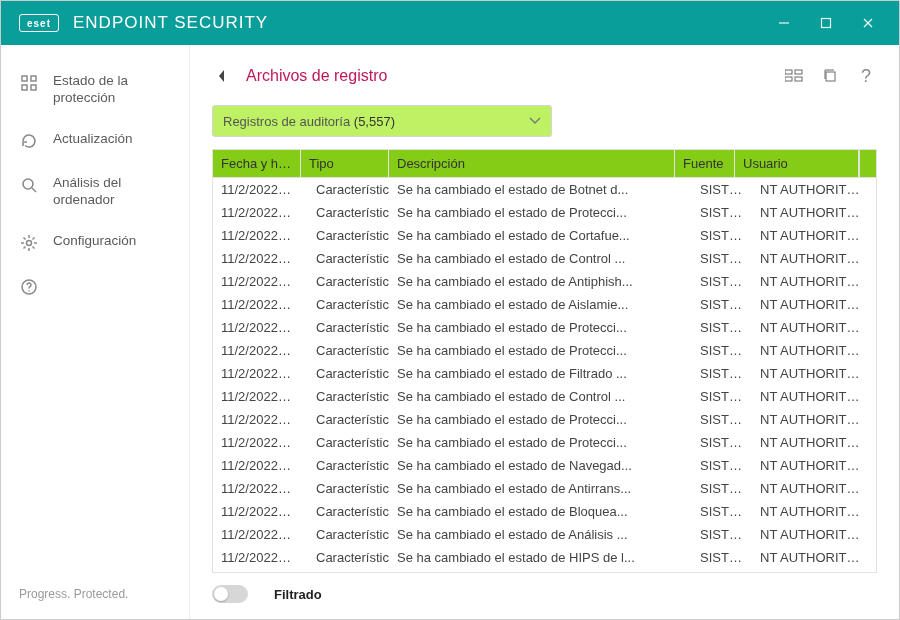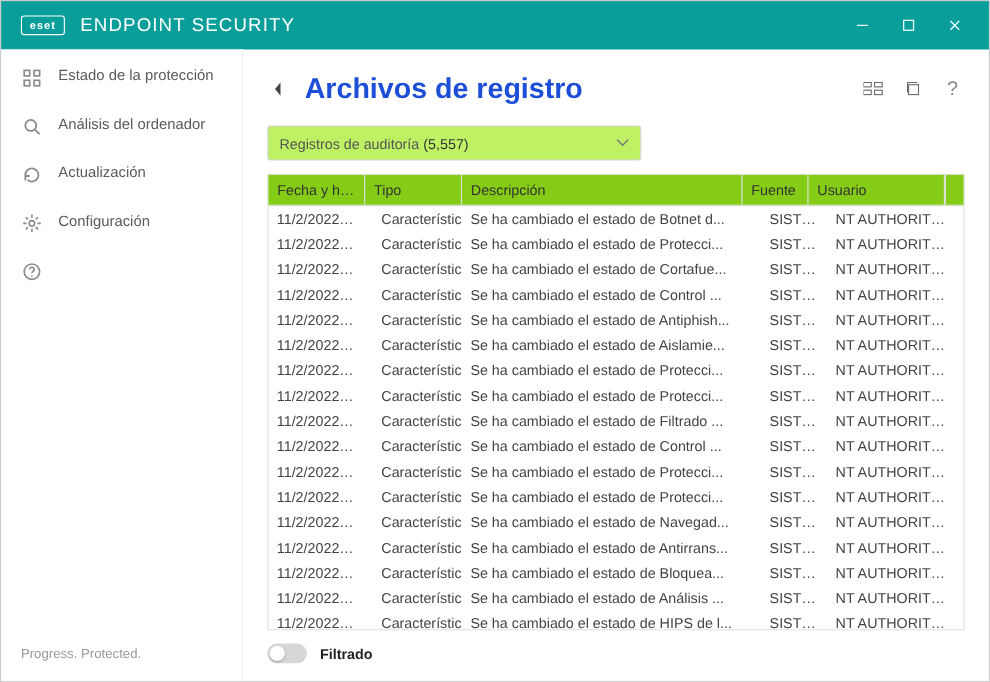--- a/index.html
+++ b/index.html
@@ -5,31 +5,31 @@
   * { box-sizing: border-box; margin: 0; padding: 0; }
   html, body { width: 900px; height: 620px; font-family: "Segoe UI", Arial, sans-serif; font-size: 13px; color: #333; background: #fff; overflow: hidden; }
   .window { display: flex; flex-direction: column; width: 100%; height: 100%; border: 1px solid #ccc; }
   .titlebar { display: flex; align-items: center; height: 44px; background: linear-gradient(#0a9e9b, #0a9e9b); color: #fff; padding: 0 10px 0 18px; }
   .brand-logo { display: flex; align-items: center; gap: 6px; }
   .brand-logo-badge { display: inline-flex; align-items: center; justify-content: center; width: 40px; height: 18px; border: 1.5px solid #fff; border-radius: 3px; font-size: 10px; font-weight: 700; letter-spacing: 1px; }
   .brand-title { font-size: 17px; font-weight: 300; letter-spacing: 1px; margin-left: 8px; }
   .titlebar-spacer { flex: 1; }
   .win-btn { width: 42px; height: 44px; display: flex; align-items: center; justify-content: center; color: #e6faf9; cursor: pointer; }
   .body { flex: 1; display: flex; min-height: 0; }
-  .sidebar { width: 220px; background: #fff; border-right: 1px solid #eee; display: flex; flex-direction: column; padding-top: 4px; }
+  .sidebar { width: 189px; background: #fff; border-right: 1px solid #eee; display: flex; flex-direction: column; padding-top: 16px; }
   .side-item { display: flex; align-items: flex-start; gap: 14px; padding: 12px 18px; color: #5a5a5a; cursor: pointer; }
   .side-item.active { color: #222; font-weight: 700; }
   .side-icon { width: 20px; height: 20px; flex: 0 0 20px; display:flex; align-items:center; justify-content:center; color:#8a8a8a; }
   .side-item.active .side-icon { color:#333; }
   .side-label { line-height: 1.25; font-size: 13.5px; }
   .sidebar-footer { margin-top: auto; padding: 18px; color: #9a9a9a; font-size: 12px; }
   .main { flex: 1; display: flex; flex-direction: column; min-width: 0; }
   .content-header { display: flex; align-items: center; padding: 20px 22px 10px 22px; gap: 14px; }
   .back-btn { width: 20px; height: 20px; display: flex; align-items: center; justify-content: center; color: #444; cursor: pointer; }
-  .page-title { font-size: 26px; font-weight: 700; color: #1d4ed8; }
+  .page-title { font-size: 16px; font-weight: 400; color: #be185d; }
   .header-spacer { flex: 1; }
   .header-actions { display: flex; gap: 14px; color: #6a6a6a; }
   .hdr-act { width: 22px; height: 22px; display:flex; align-items:center; justify-content:center; cursor:pointer; }
   .dropdown { margin: 8px 22px 12px 22px; height: 32px; border: 1px solid #d5d5d5; border-radius: 3px; display: flex; align-items: center; padding: 0 10px; color: #555; width: 340px; cursor: pointer; background:#bef264; }
   .dropdown .dd-label { flex: 1; font-size: 13px; }
   .dropdown .dd-count { color:#333; }
   .table-wrap { flex: 1; margin: 0 22px 0 22px; border: 1px solid #e2e2e2; display: flex; flex-direction: column; min-height: 0; }
   .thead { display: flex; border-bottom: 1px solid #e2e2e2; background: #84cc16; font-weight: 400; color: #333; }
   .th, .td { padding: 6px 8px; overflow: hidden; white-space: nowrap; text-overflow: ellipsis; font-size: 13px; }
   .th { border-right: 1px solid #e2e2e2; font-size: 13px; }
@@ -38,21 +38,21 @@
   .col-type { width: 88px; flex: 0 0 88px; }
   .col-desc { flex: 1 1 auto; min-width: 0; }
   .col-src  { width: 60px; flex: 0 0 60px; }
   .col-user { width: 124px; flex: 0 0 124px; }
   .col-pad  { width: 16px; flex: 0 0 16px; border-left:1px solid #e2e2e2; }
   .tbody { flex: 1; overflow-y: auto; }
   .row { display: flex; border-bottom: 0; color: #444; }
   .row .td { padding: 2px 8px; line-height: 19px; }
   .type-cell { display: flex; align-items: center; gap: 4px; }
   .type-bar { display:inline-block; width: 2px; height: 14px; background: #2e6b2e; margin-right: 3px; }
-  .footer-bar { display: flex; align-items: center; gap: 12px; padding: 12px 22px 16px 22px; }
+  .footer-bar { display: flex; align-items: center; gap: 26px; padding: 12px 22px 16px 22px; }
   .toggle { width: 36px; height: 18px; border-radius: 10px; background: #d7d7d7; position: relative; cursor: pointer; }
   .toggle-knob { position: absolute; top: 2px; left: 2px; width: 14px; height: 14px; border-radius: 50%; background: #fff; box-shadow: 0 1px 2px rgba(0,0,0,.25); }
   .toggle-label { font-weight: 700; font-size: 13px; color: #222; }
   svg { display:block; }
   .tbody::-webkit-scrollbar { width: 16px; }
   .tbody::-webkit-scrollbar-thumb { background: #cfcfcf; border: 4px solid #fff; border-radius: 8px; }
 </style>
 </head>
 <body>
 
@@ -91,34 +91,34 @@
                 <rect x="11" y="2" width="5" height="5" fill="none" stroke="currentColor" stroke-width="1.5"></rect>
                 <rect x="2" y="11" width="5" height="5" fill="none" stroke="currentColor" stroke-width="1.5"></rect>
                 <rect x="11" y="11" width="5" height="5" fill="none" stroke="currentColor" stroke-width="1.5"></rect>
               </svg>
             </span>
             <span class="side-label">Estado de la protección</span>
           </div>
           <div class="side-item">
             <span class="side-icon">
               <svg width="18" height="18" viewBox="0 0 18 18">
-                <circle cx="8" cy="8" r="5" fill="none" stroke="currentColor" stroke-width="1.6"></circle>
-                <path d="M12 12l4 4" stroke="currentColor" stroke-width="1.6"></path>
+                <path d="M3 9a6 6 0 1 1 2 4.5" fill="none" stroke="currentColor" stroke-width="1.6"></path>
+                <path d="M3 14v-4h4" fill="none" stroke="currentColor" stroke-width="1.6"></path>
               </svg>
             </span>
-            <span class="side-label">Análisis del ordenador</span>
+            <span class="side-label">Actualización</span>
           </div>
           <div class="side-item">
             <span class="side-icon">
               <svg width="18" height="18" viewBox="0 0 18 18">
-                <path d="M3 9a6 6 0 1 1 2 4.5" fill="none" stroke="currentColor" stroke-width="1.6"></path>
-                <path d="M3 14v-4h4" fill="none" stroke="currentColor" stroke-width="1.6"></path>
+                <circle cx="8" cy="8" r="5" fill="none" stroke="currentColor" stroke-width="1.6"></circle>
+                <path d="M12 12l4 4" stroke="currentColor" stroke-width="1.6"></path>
               </svg>
             </span>
-            <span class="side-label">Actualización</span>
+            <span class="side-label">Análisis del ordenador</span>
           </div>
           <div class="side-item">
             <span class="side-icon">
               <svg width="18" height="18" viewBox="0 0 18 18">
                 <circle cx="9" cy="9" r="2.5" fill="none" stroke="currentColor" stroke-width="1.5"></circle>
                 <path d="M9 1v3M9 14v3M1 9h3M14 9h3M3.5 3.5l2 2M12.5 12.5l2 2M14.5 3.5l-2 2M5.5 12.5l-2 2" stroke="currentColor" stroke-width="1.5"></path>
               </svg>
             </span>
             <span class="side-label">Configuración</span>
           </div>

